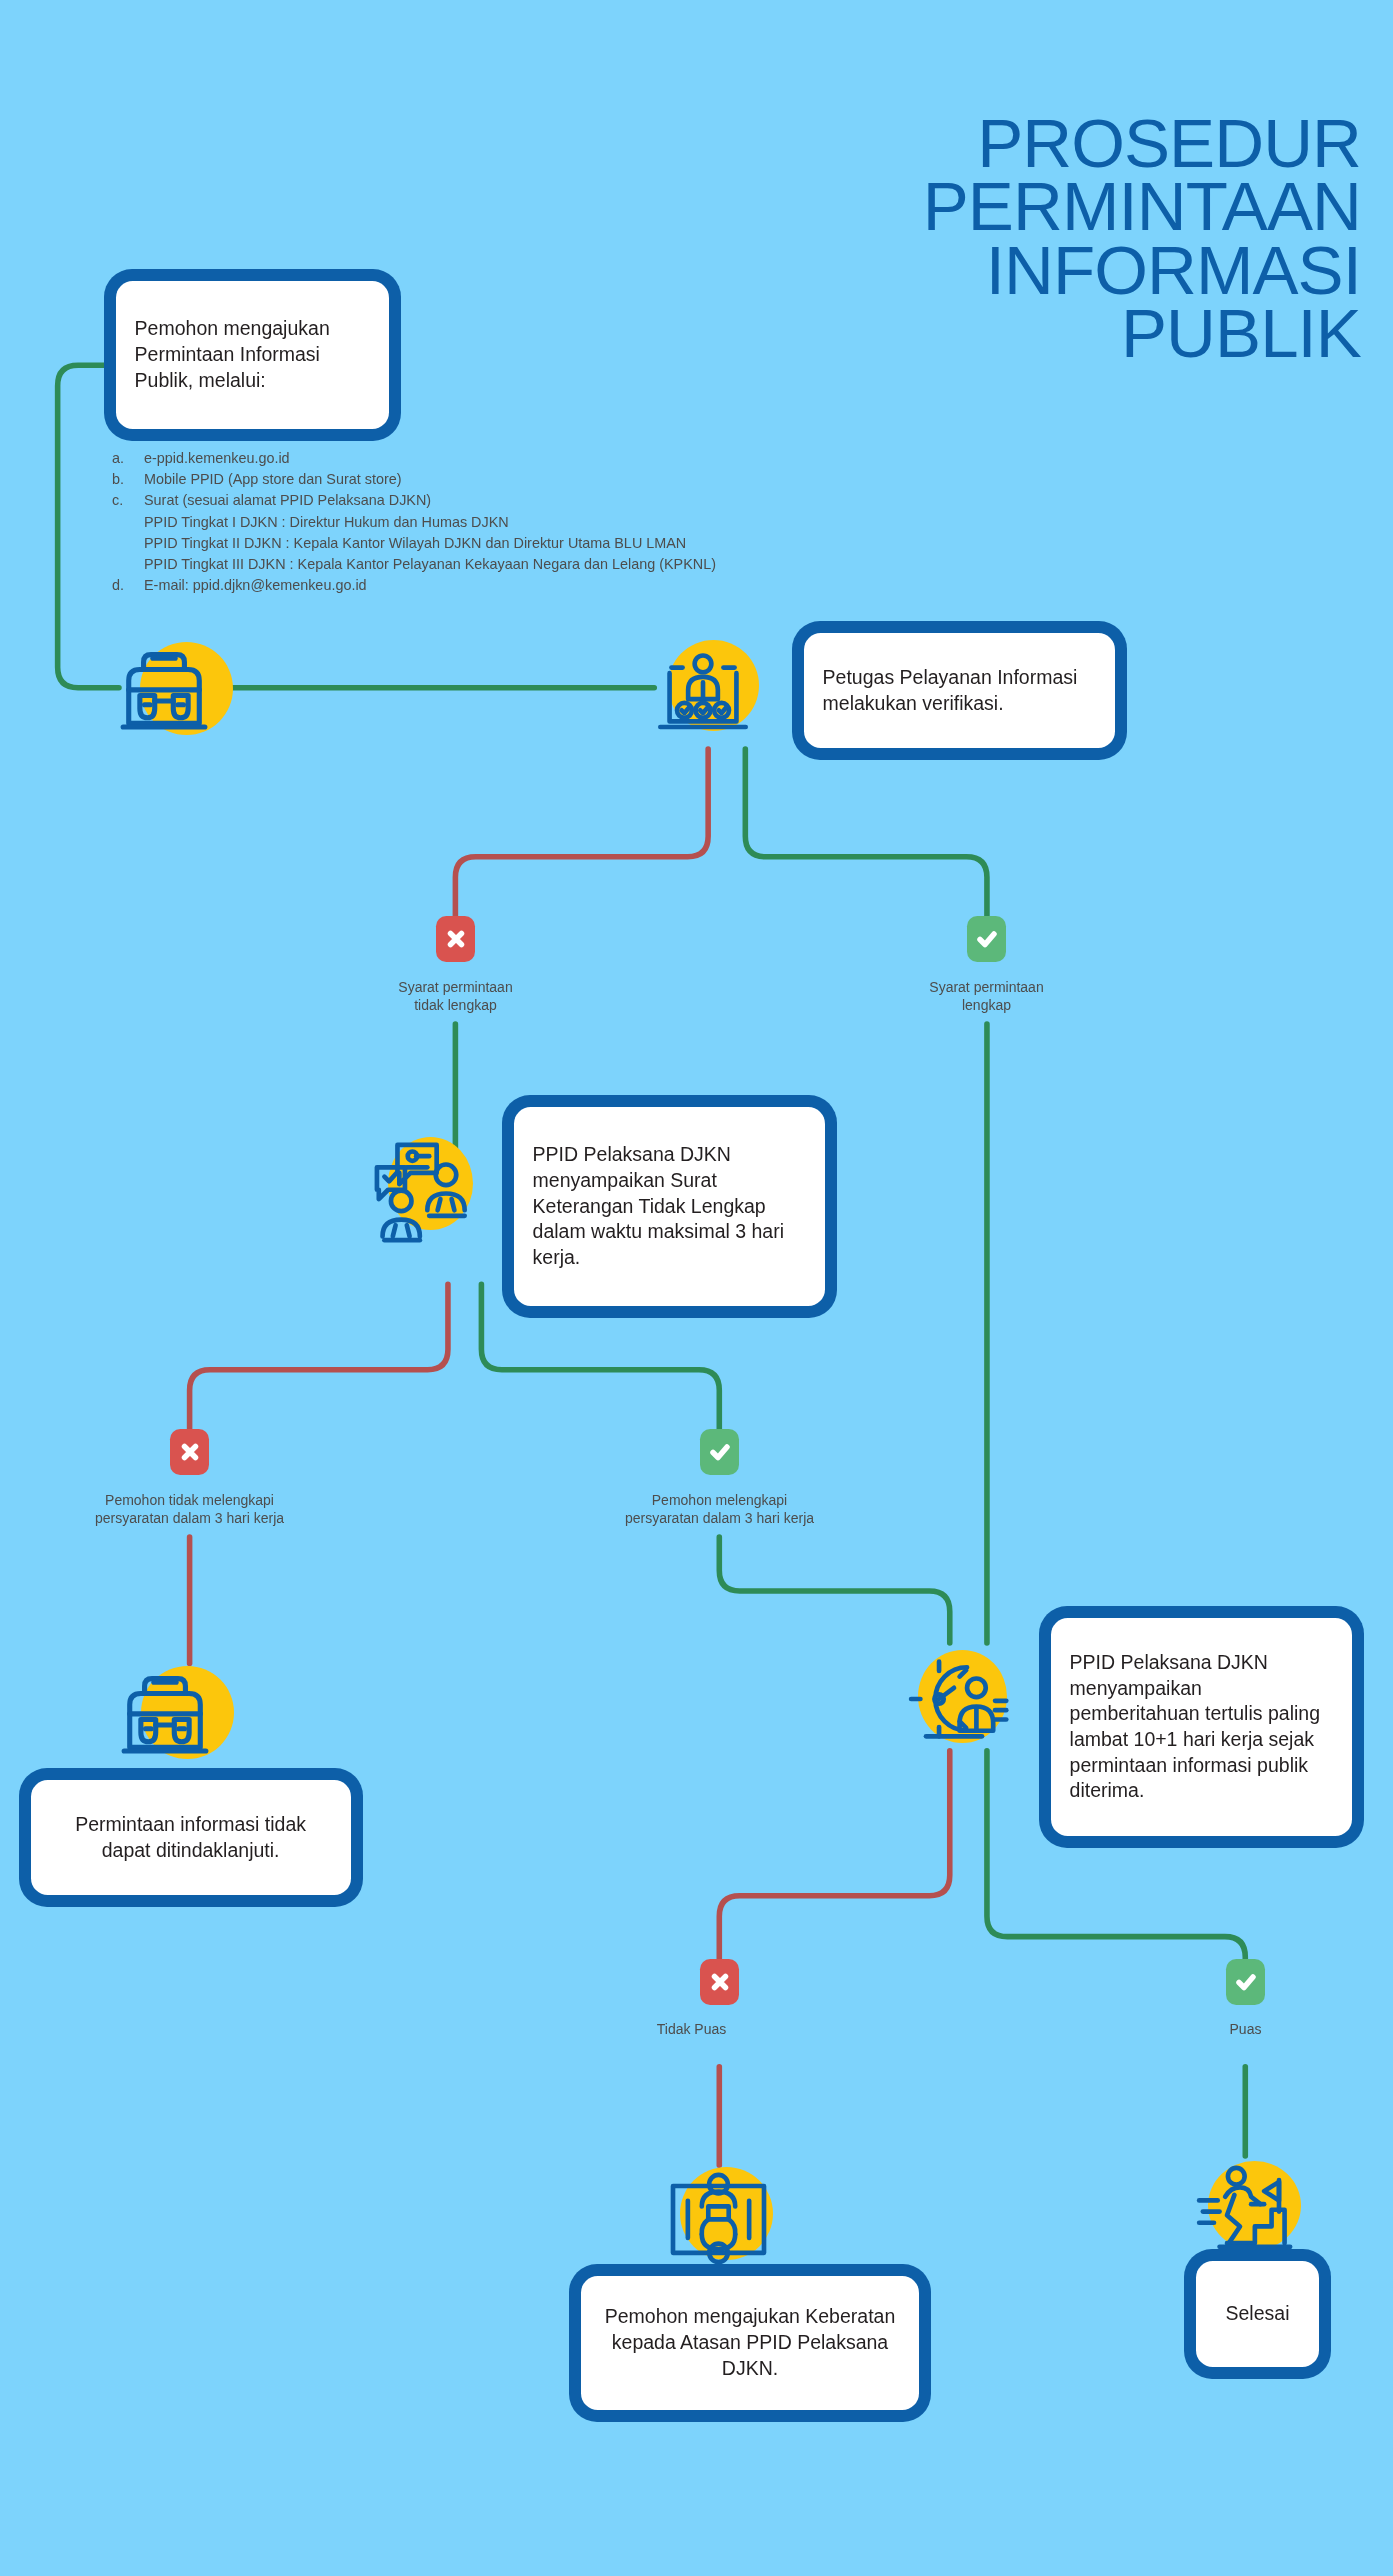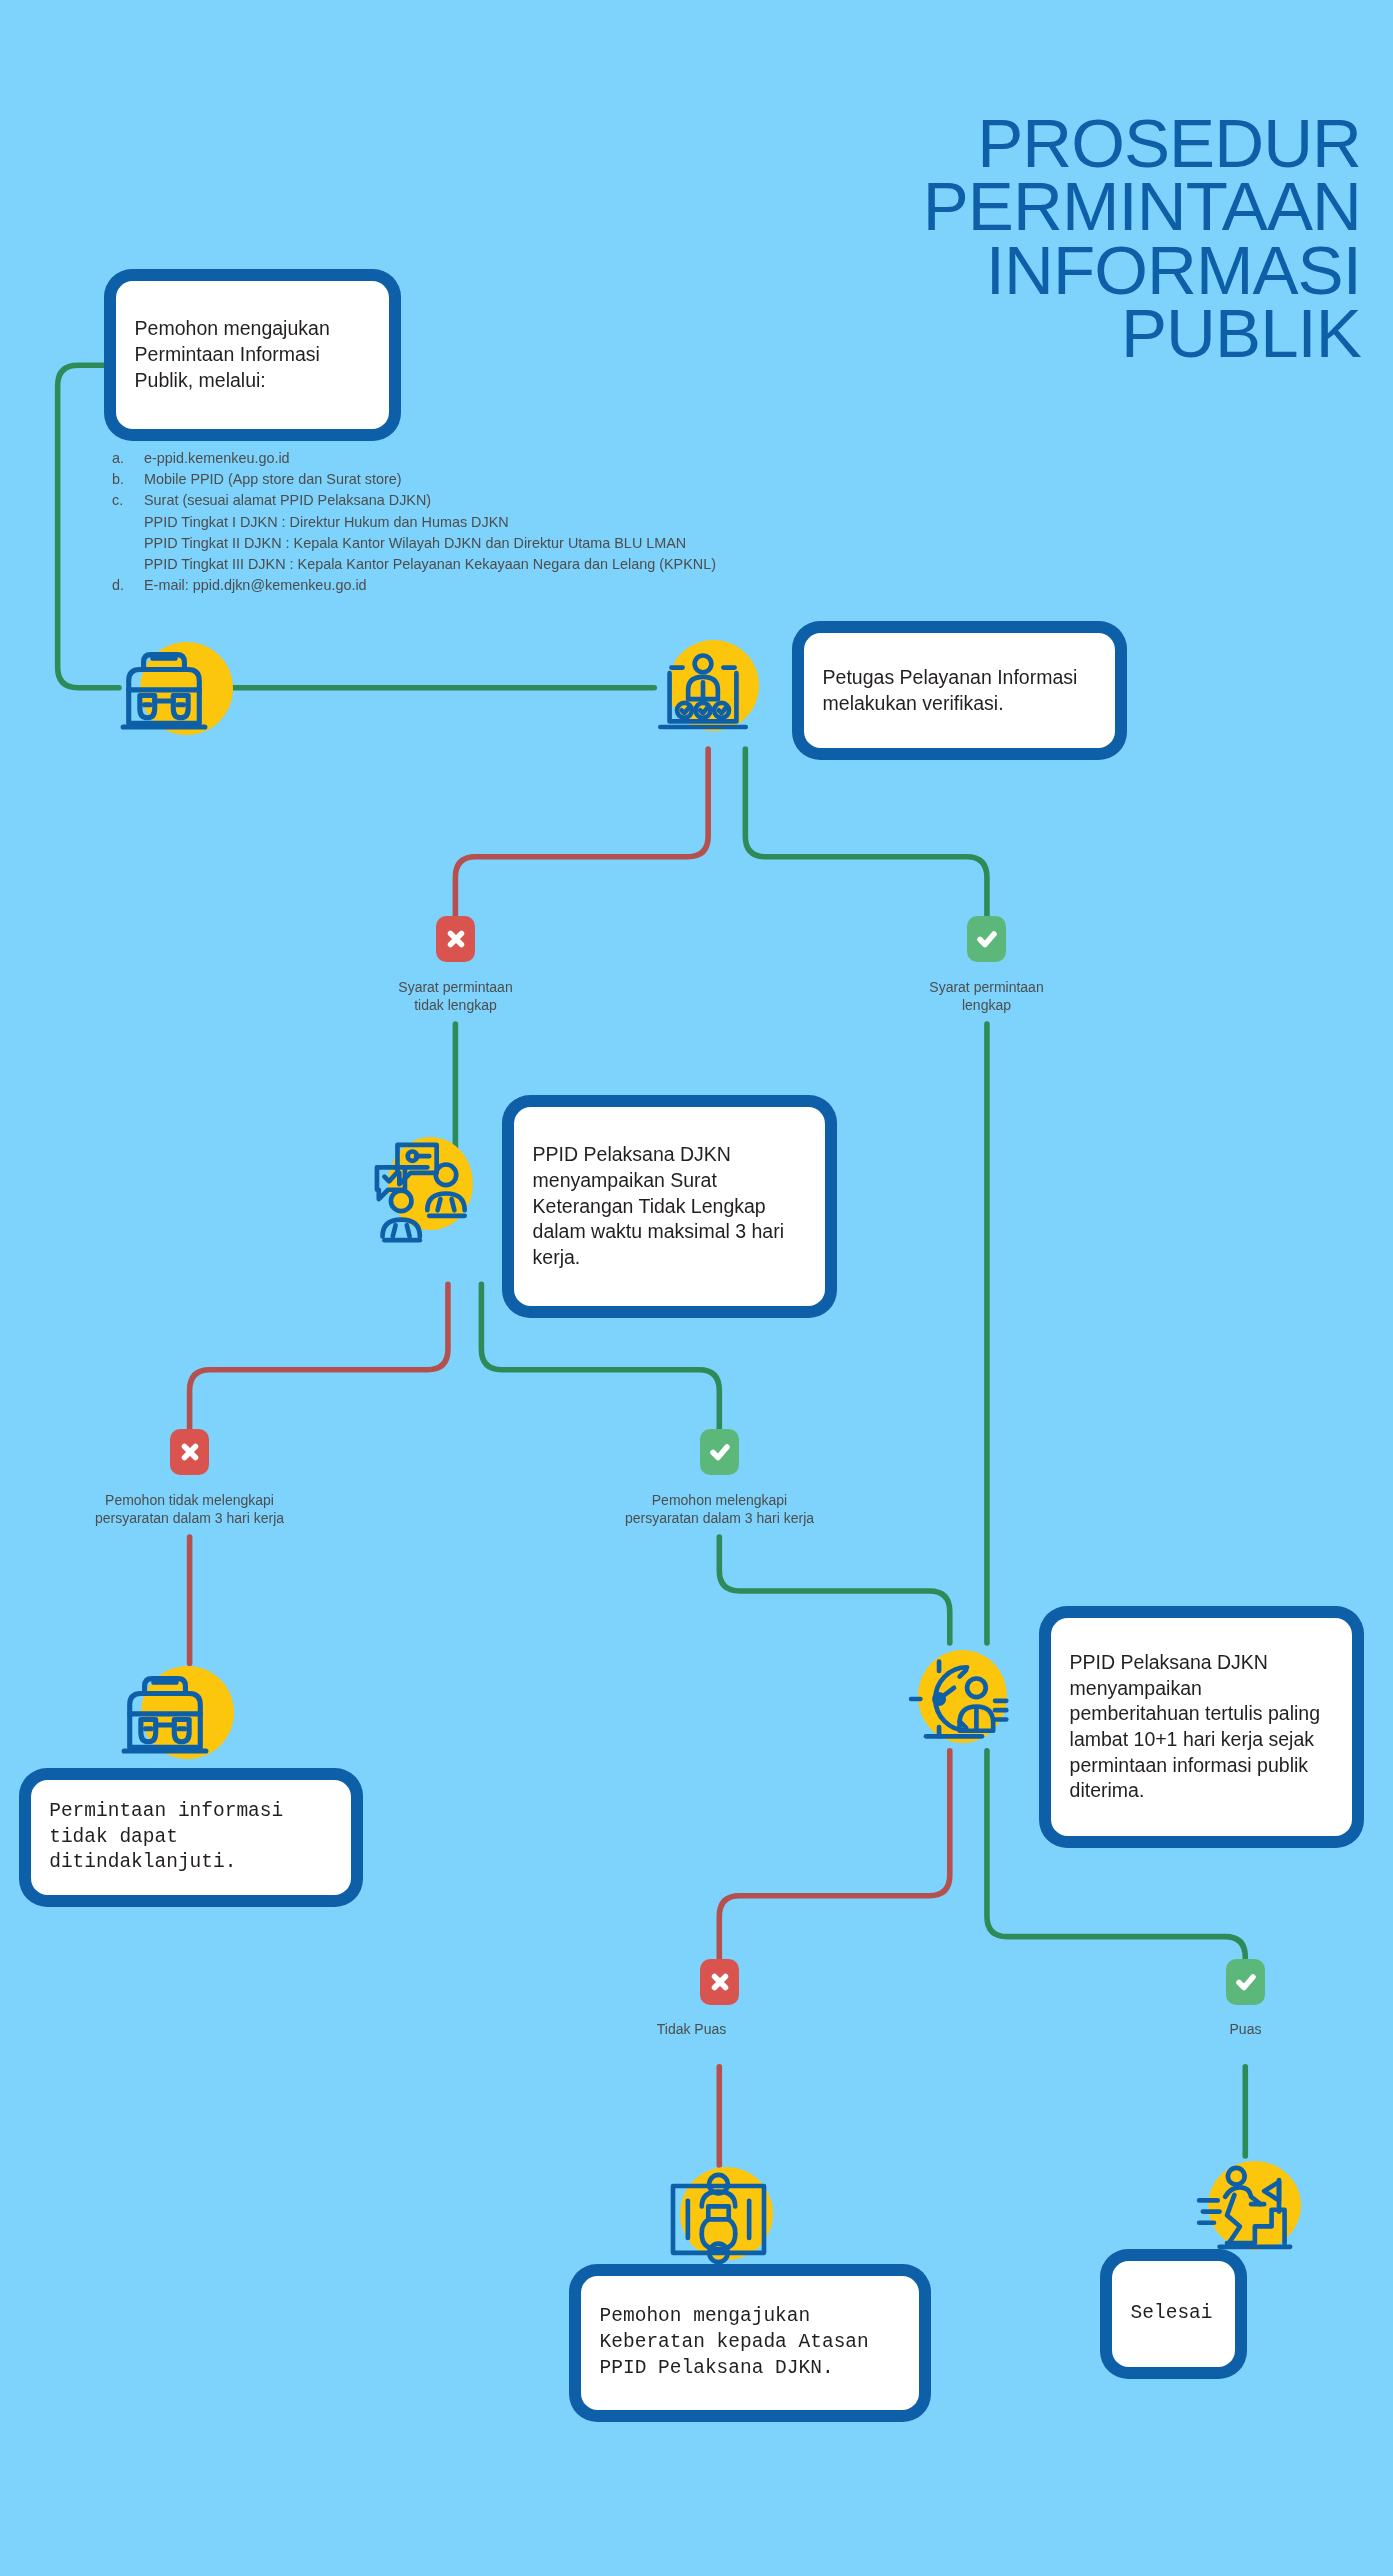--- a/index.html
+++ b/index.html
@@ -56,21 +56,21 @@
     align-items:center;
     padding:15px 18.6px;
   }
   .callout .txt{
     color:#231F20;
     font-size:19.5px;
     line-height:1.32;
     width:100%;
   }
   .callout.center .inner{justify-content:center;}
-  .callout.center .txt{font-family:Liberation Mono, monospace;}
+  .callout.center .txt{text-align:center;}
 
   
   .listblock{
     position:absolute;
     color:#4D4D4D;
     font-size:14.4px;
     line-height:1.47;
   }
   .listblock .row{display:flex;}
   .listblock .mk{width:32px;flex:0 0 32px;}
@@ -399,20 +399,20 @@
         <path d="M16 62 h18"></path>
         <path d="M12 74 h16"></path>
         <path d="M42 96 h30 v-18 h18 v-18 h14 v36"></path>
         <path d="M98 28 v34"></path>
         <path d="M98 30 l-16 10 l16 10 z"></path>
         <path d="M34 100 h76"></path>
       </g>
     </svg>
   </div>
 
-  <div class="callout center" style="left:1100px;top:2249px;width:147px;height:130px;">
+  <div class="callout center" style="left:1184px;top:2249px;width:147px;height:130px;">
     <div class="inner">
       <div class="txt">Selesai</div>
     </div>
   </div>
 
 </div>
 
 
 </body></html>

